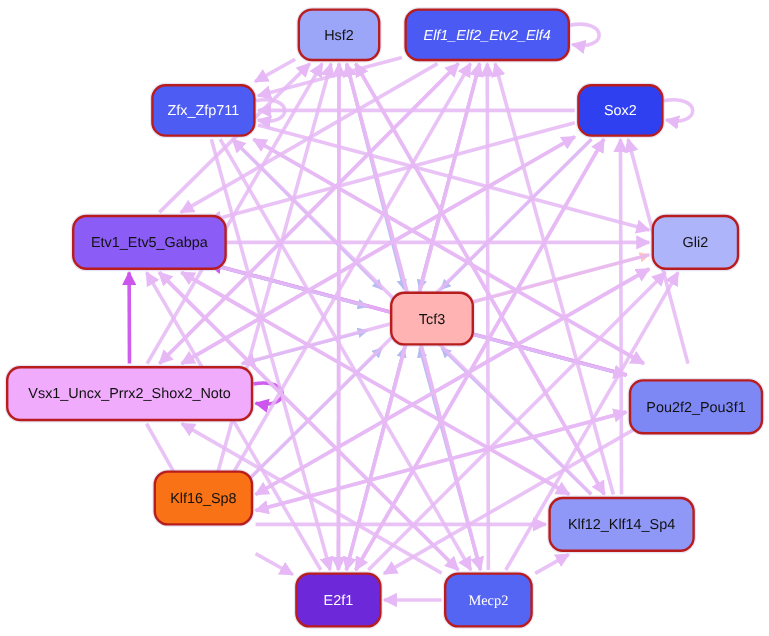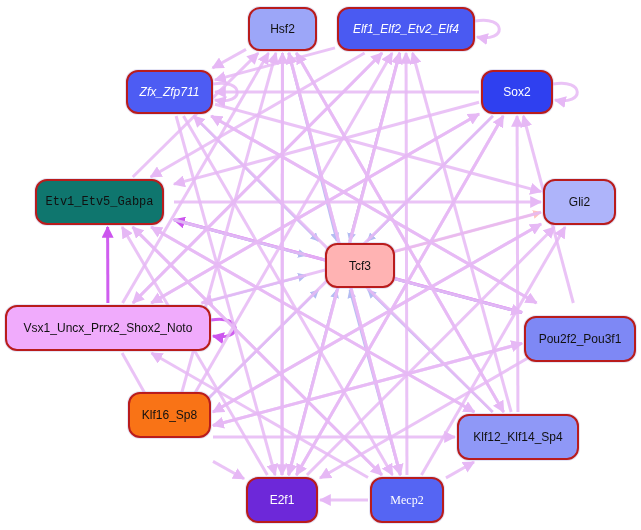--- a/index.html
+++ b/index.html
@@ -104,27 +104,27 @@
       <line x1="296.39950980392155" y1="475" x2="503.1764705882353" y2="116" stroke="#e6b8f5" stroke-width="3" stroke-opacity="0.85" marker-end="url(#arrow-violet)"></line>
       <line x1="213" y1="425.44945188794156" x2="522" y2="343.40073081607795" stroke="#e6b8f5" stroke-width="3" stroke-opacity="0.85" marker-end="url(#arrow-violet)"></line>
     </svg>
 
   <div class="node" style="left: 248px; top: 7px; width: 69px; height: 44px; background: rgb(156, 166, 248); color: rgb(17, 17, 17);">
       <span>Hsf2</span>
     </div>
   <div class="node" style="left: 337px; top: 7px; width: 138px; height: 44px; background: rgb(74, 90, 242); color: rgb(255, 255, 255); font-style: italic;">
       <span>Elf1_Elf2_Etv2_Elf4</span>
     </div>
-  <div class="node" style="left: 126px; top: 70px; width: 87px; height: 44px; background: rgb(77, 92, 243); color: rgb(255, 255, 255); font-style: italic;">
+  <div class="node" style="left: 126px; top: 70px; width: 87px; height: 44px; background: rgb(77, 92, 243); color: rgb(255, 255, 255);">
       <span>Zfx_Zfp711</span>
     </div>
   <div class="node" style="left: 481px; top: 70px; width: 72px; height: 44px; background: rgb(47, 64, 240); color: rgb(255, 255, 255);">
       <span>Sox2</span>
     </div>
-  <div class="node" style="left: 35px; top: 179px; width: 129px; height: 46px; background: #0f766e; color: rgb(17, 17, 17); font-family: Liberation Mono, monospace;">
+  <div class="node" style="left: 60px; top: 179px; width: 129px; height: 46px; background: #8b5cf6; color: rgb(17, 17, 17);">
       <span>Etv1_Etv5_Gabpa</span>
     </div>
   <div class="node" style="left: 543px; top: 179px; width: 73px; height: 46px; background: rgb(174, 180, 250); color: rgb(17, 17, 17);">
       <span>Gli2</span>
     </div>
   <div class="node" style="left: 325px; top: 243px; width: 70px; height: 45px; background: rgb(255, 179, 179); color: rgb(17, 17, 17);">
       <span>Tcf3</span>
     </div>
   <div class="node" style="left: 5px; top: 305px; width: 206px; height: 46px; background: #f0abfc; color: rgb(17, 17, 17);">
       <span>Vsx1_Uncx_Prrx2_Shox2_Noto</span>

